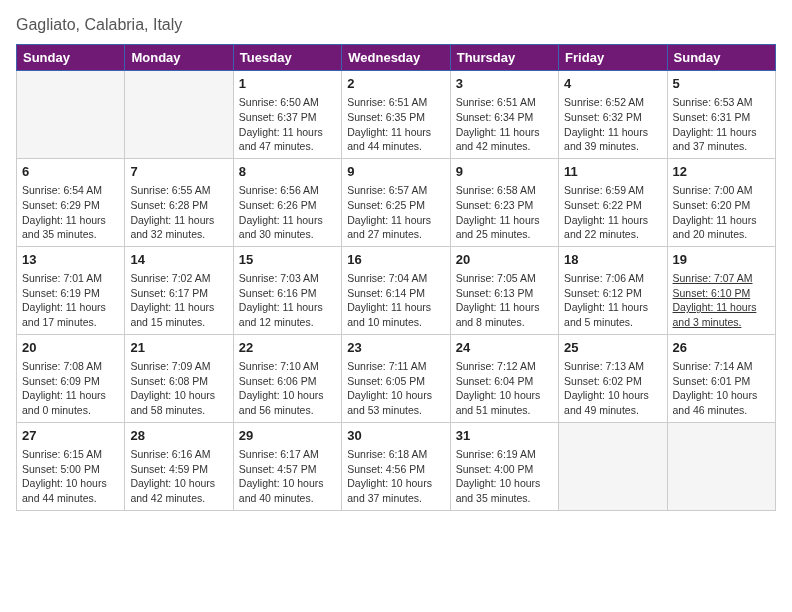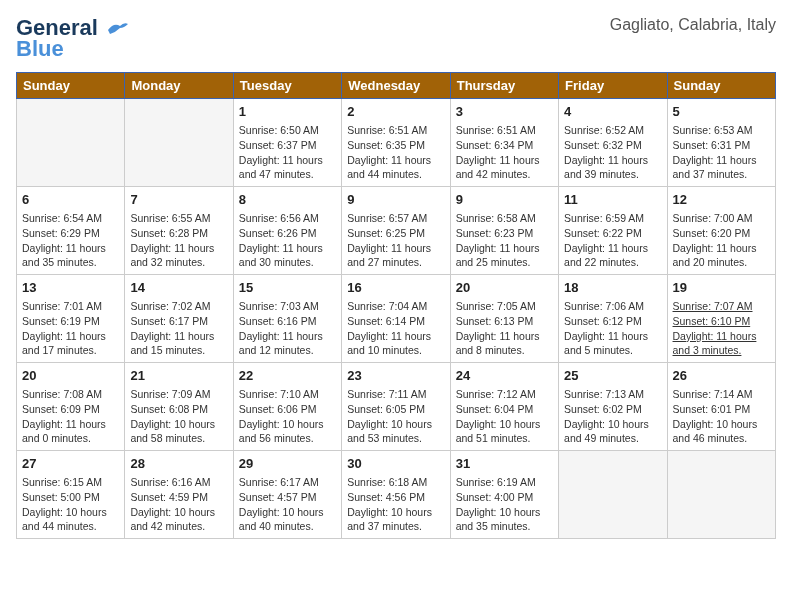--- a/index.html
+++ b/index.html
@@ -32,21 +32,21 @@
     .subtitle {
       font-size: 16px;
       color: #555;
     }
     .calendar {
       width: 100%;
       border-collapse: collapse;
       font-size: 11px;
     }
     .calendar thead tr th {
-      background-color: #a16207;
+      background-color: #701a75;
       color: #fff;
       font-size: 13px;
       font-weight: bold;
       text-align: left;
       padding: 5px 6px;
       border: 1px solid #3a62b0;
     }
     .calendar tbody tr td {
       border: 1px solid #ccc;
       vertical-align: top;
@@ -73,31 +73,20 @@
     }
     .day-info {
       color: #333;
       font-size: 10.5px;
     }
   </style>
 </head>
 <body>
 
 <div class="header">
-  <div class="logo">
-    <div style="display:flex;align-items:center;gap:4px;">
-      <div style="font-size:22px;font-weight:bold;color:#1a3a5c;line-height:1.1;">
-        <span style="color:#1a3a5c;">General</span>
-        <svg width="22" height="18" viewBox="0 0 22 18" style="display:inline-block;vertical-align:middle;margin-left:2px;">
-          <path d="M2,10 Q8,2 14,6 Q18,2 22,4 Q18,8 14,8 Q10,12 4,14 Z" fill="#4a90d9"></path>
-        </svg>
-      </div>
-    </div>
-    <div style="font-size:22px;font-weight:bold;color:#4a90d9;margin-top:-4px;">Blue</div>
-  </div>
   <div class="title-block">
     <div class="subtitle">Gagliato, Calabria, Italy</div>
   </div>
 </div>
 
 <table class="calendar">
   <thead>
     <tr>
     <th>Sunday</th>
         <th>Monday</th>

